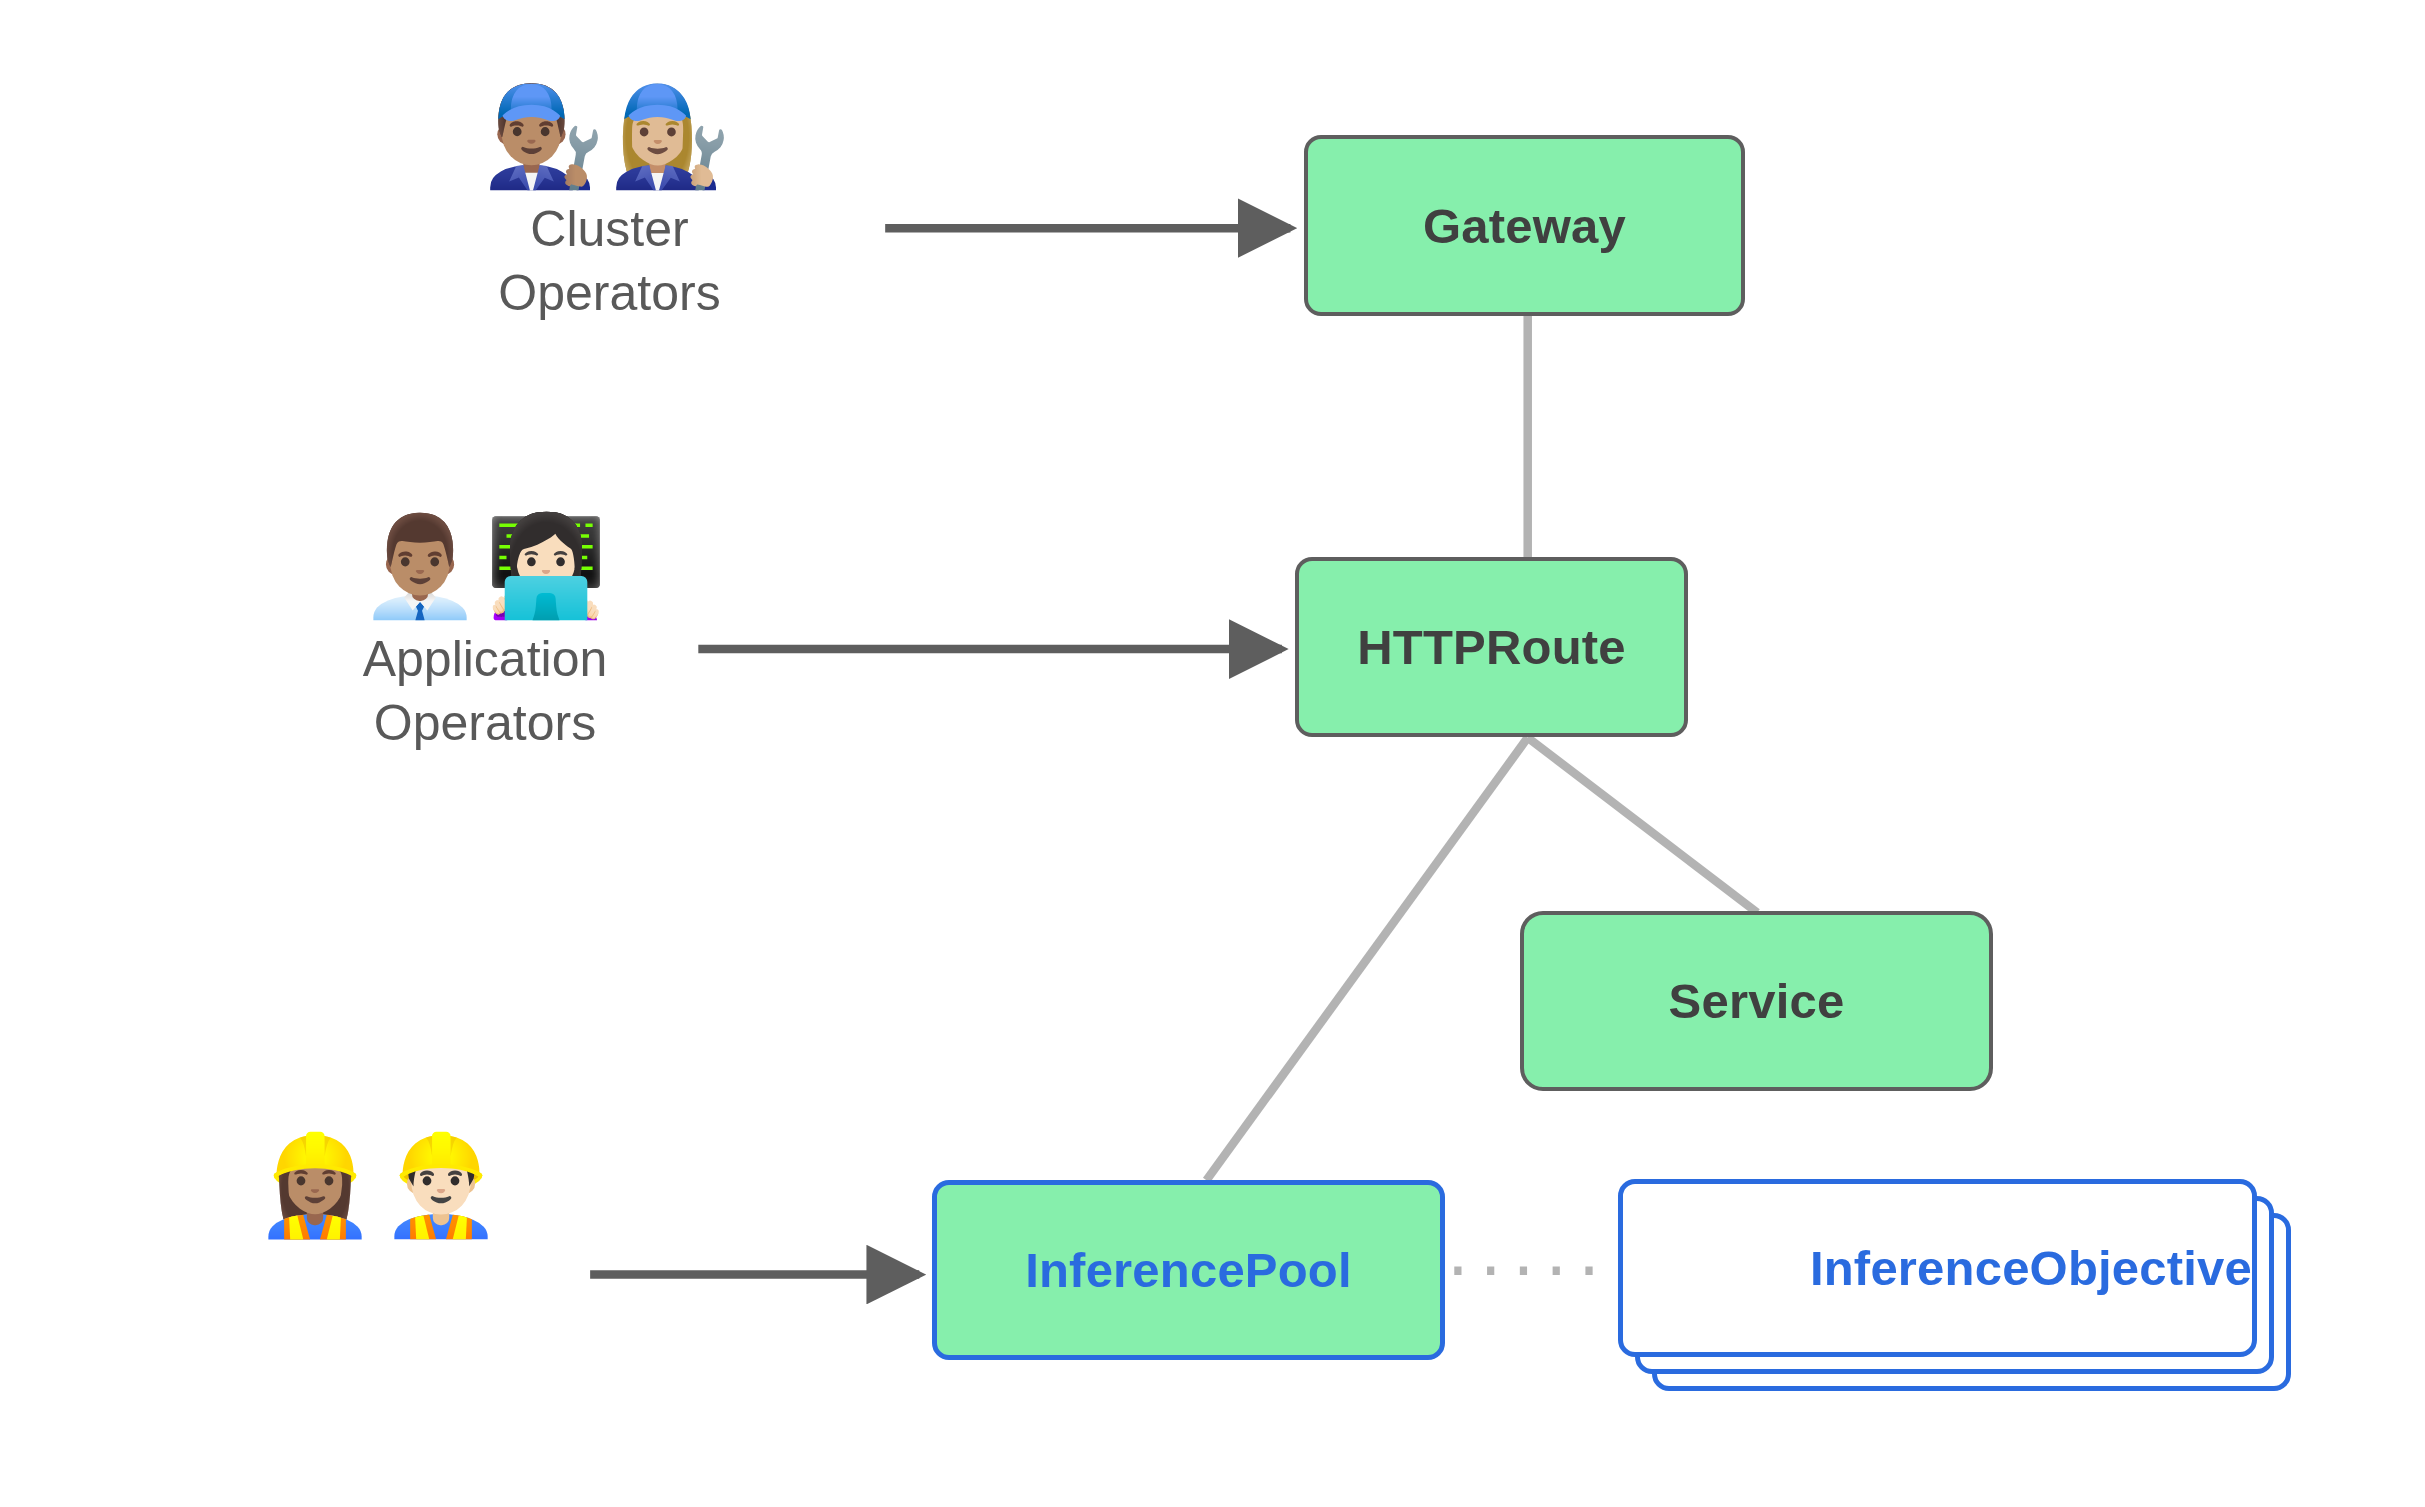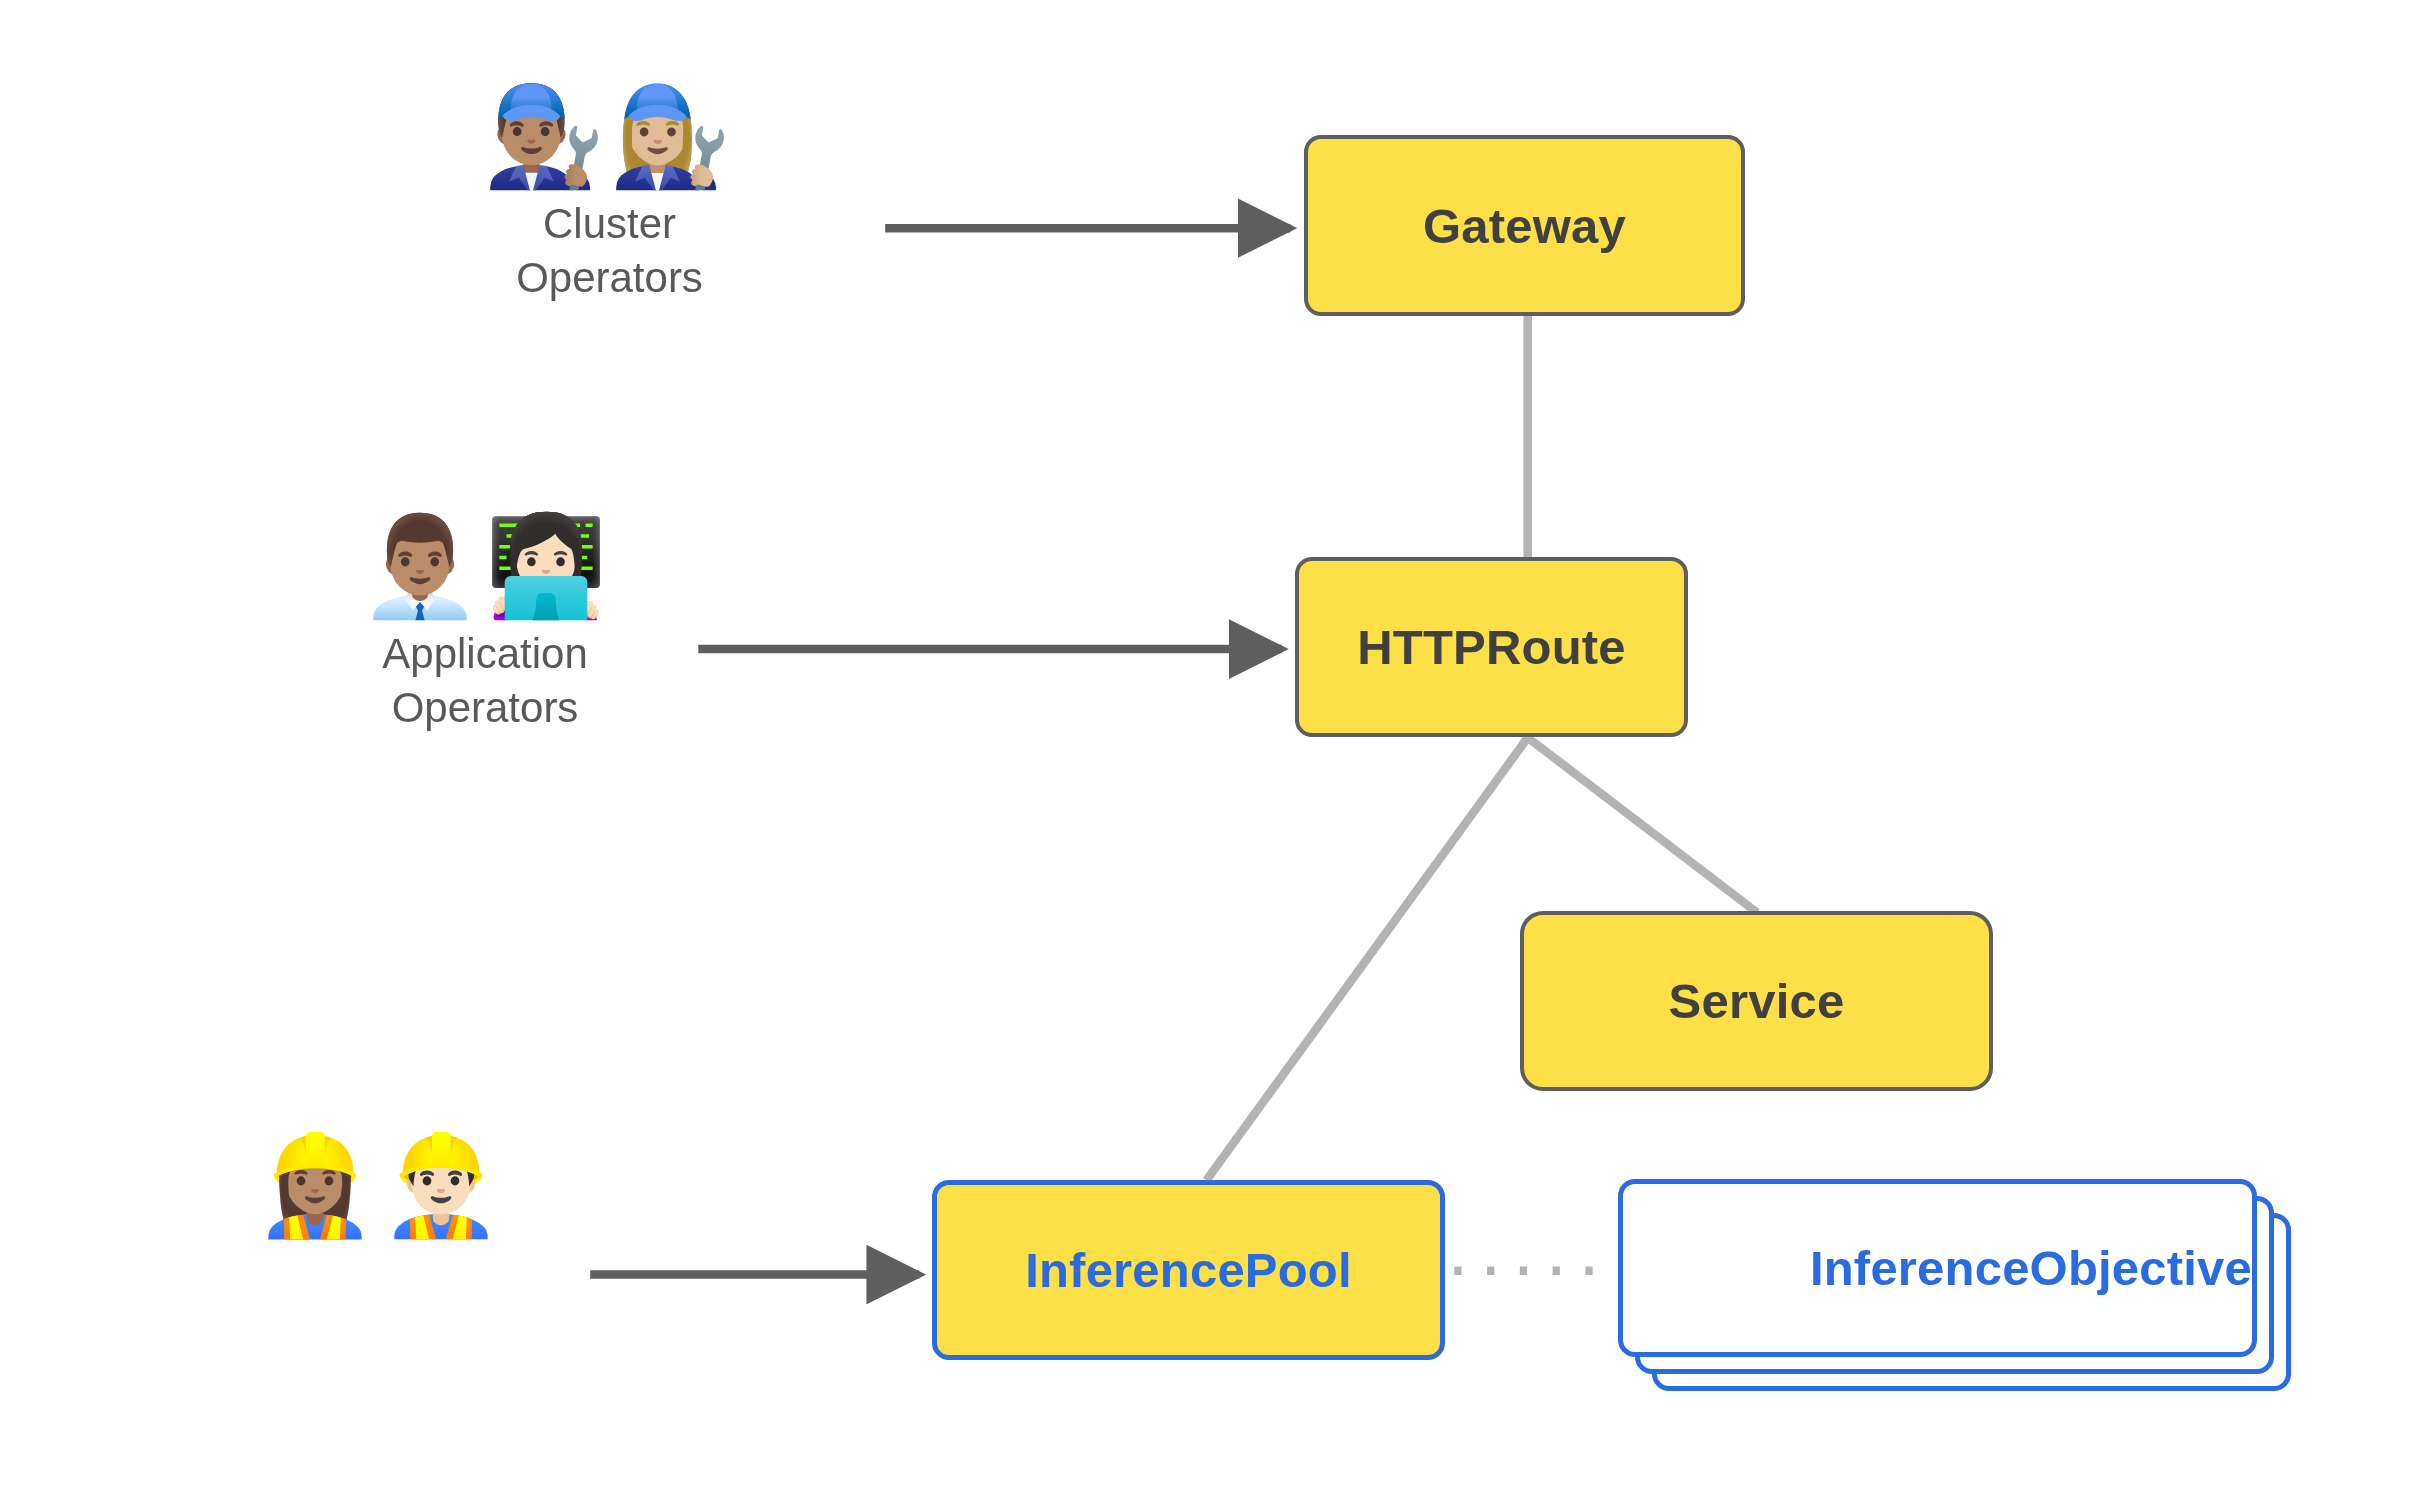--- a/index.html
+++ b/index.html
@@ -27,33 +27,33 @@
     font-family: "DejaVu Sans", sans-serif;
     font-size: 98px;
     line-height: 1.05;
     letter-spacing: 3.9px;
     white-space: nowrap;
     user-select: none;
   }
   .persona-label {
     margin-top: 9.2px;
     color: #595959;
-    font-size: 42px;
+    font-size: 50px;
     font-weight: 400;
     line-height: 1.28;
     white-space: pre-line;
   }
   
   .node {
     position: absolute;
     box-sizing: border-box;
     display: flex;
     align-items: center;
     justify-content: center;
-    background: #fde047;
+    background: #86efac;
     border-radius: 17px;
     border-style: solid;
   }
   .node-gray {
     border-width: 4.6px;
     border-color: #5e5e5e;
   }
   .node-gray .node-label {
     color: #404040;
   }

